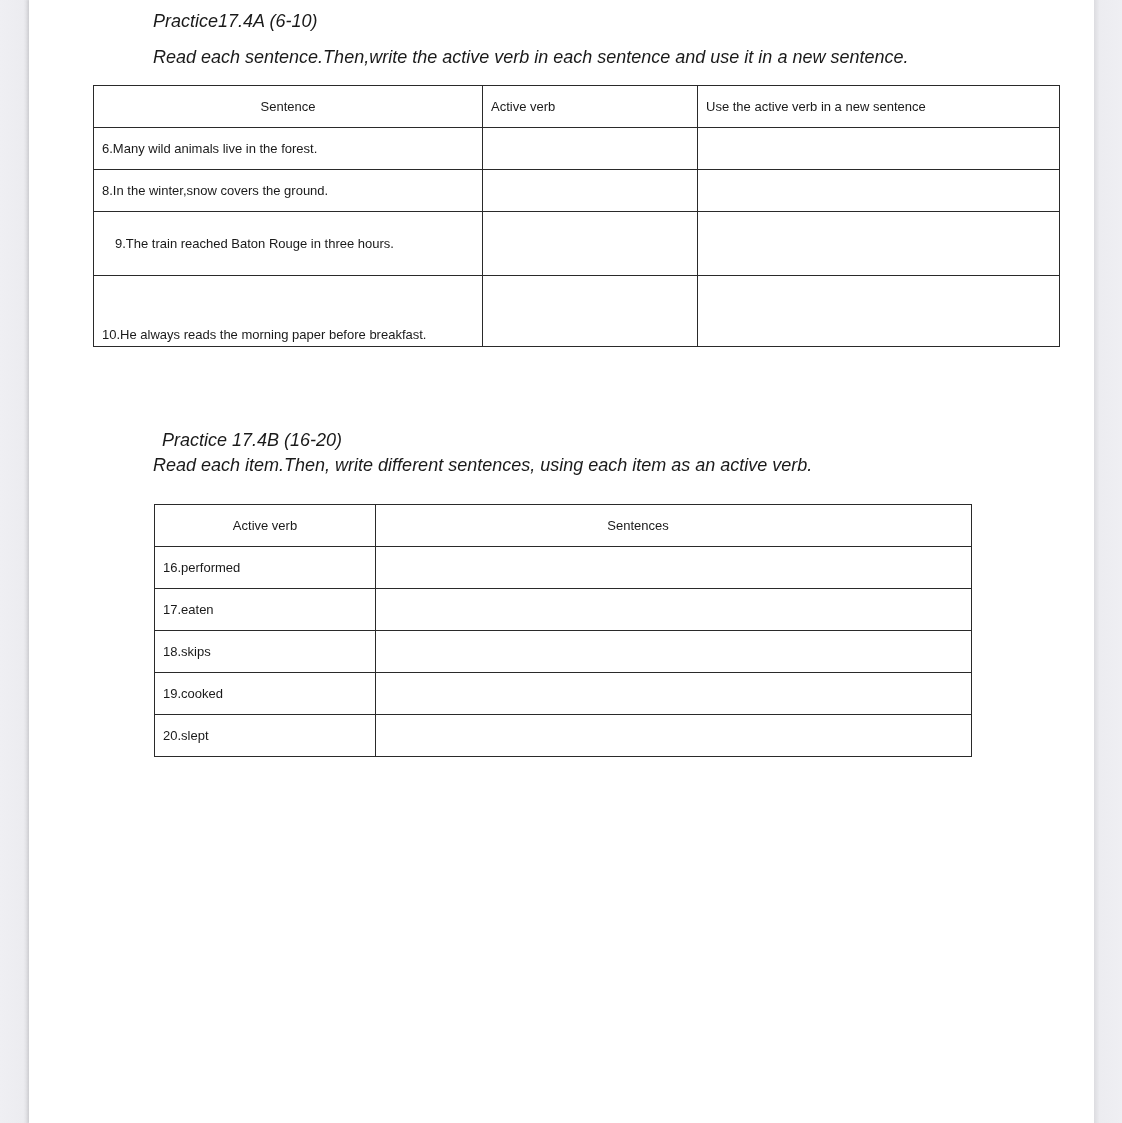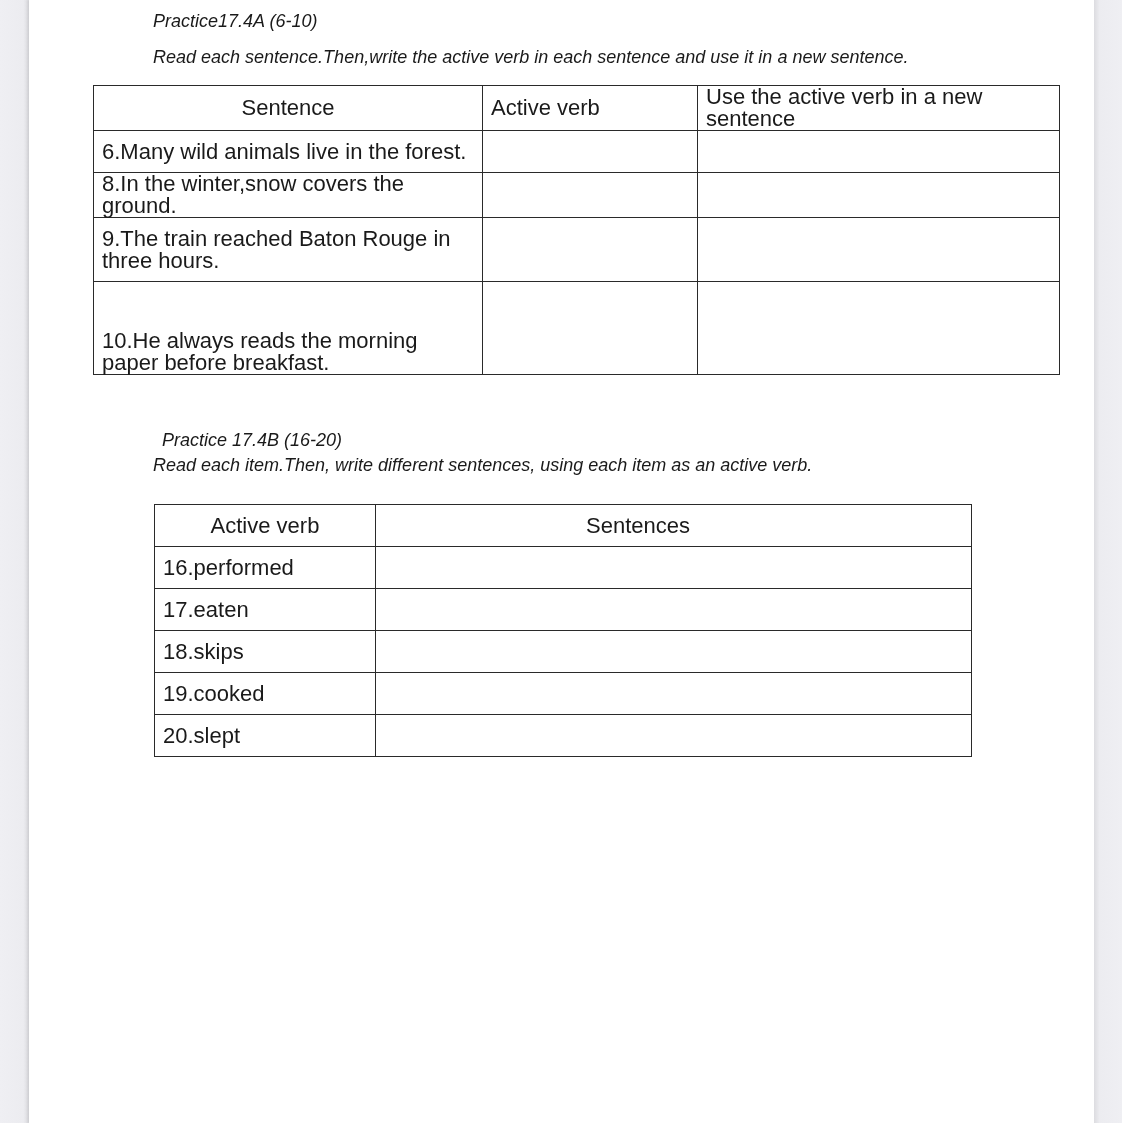--- a/index.html
+++ b/index.html
@@ -33,21 +33,21 @@
       position: absolute;
       font-size: 18px;
       line-height: 26px;
       white-space: nowrap;
       font-style: italic;
     }
     table {
       position: absolute;
       border-collapse: collapse;
       table-layout: fixed;
-      font-size: 22px;
+      font-size: 13px;
     }
     td, th {
       border: 1.5px solid #2a2a2a;
       padding: 0 8px;
       vertical-align: middle;
       font-weight: normal;
       text-align: left;
       line-height: 22px;
     }
     th.center { text-align: center; }
@@ -90,21 +90,21 @@
     <td>6.Many wild animals live in the forest.</td>
     <td></td>
     <td></td>
   </tr>
   <tr class="single">
     <td>8.In the winter,snow covers the ground.</td>
     <td></td>
     <td></td>
   </tr>
   <tr class="double">
-    <td><span style="display:inline-block; width:365px;">9.The train reached Baton Rouge in three hours.</span></td>
+    <td><span style="display:inline-block; width:365px;margin-left:13px;">9.The train reached Baton Rouge in three hours.</span></td>
     <td></td>
     <td></td>
   </tr>
   <tr class="double">
     <td><span style="display:inline-block; width:345px;margin-top:48px;">10.He always reads the morning paper before breakfast.</span></td>
     <td></td>
     <td></td>
   </tr>
 </tbody>
   </table>

